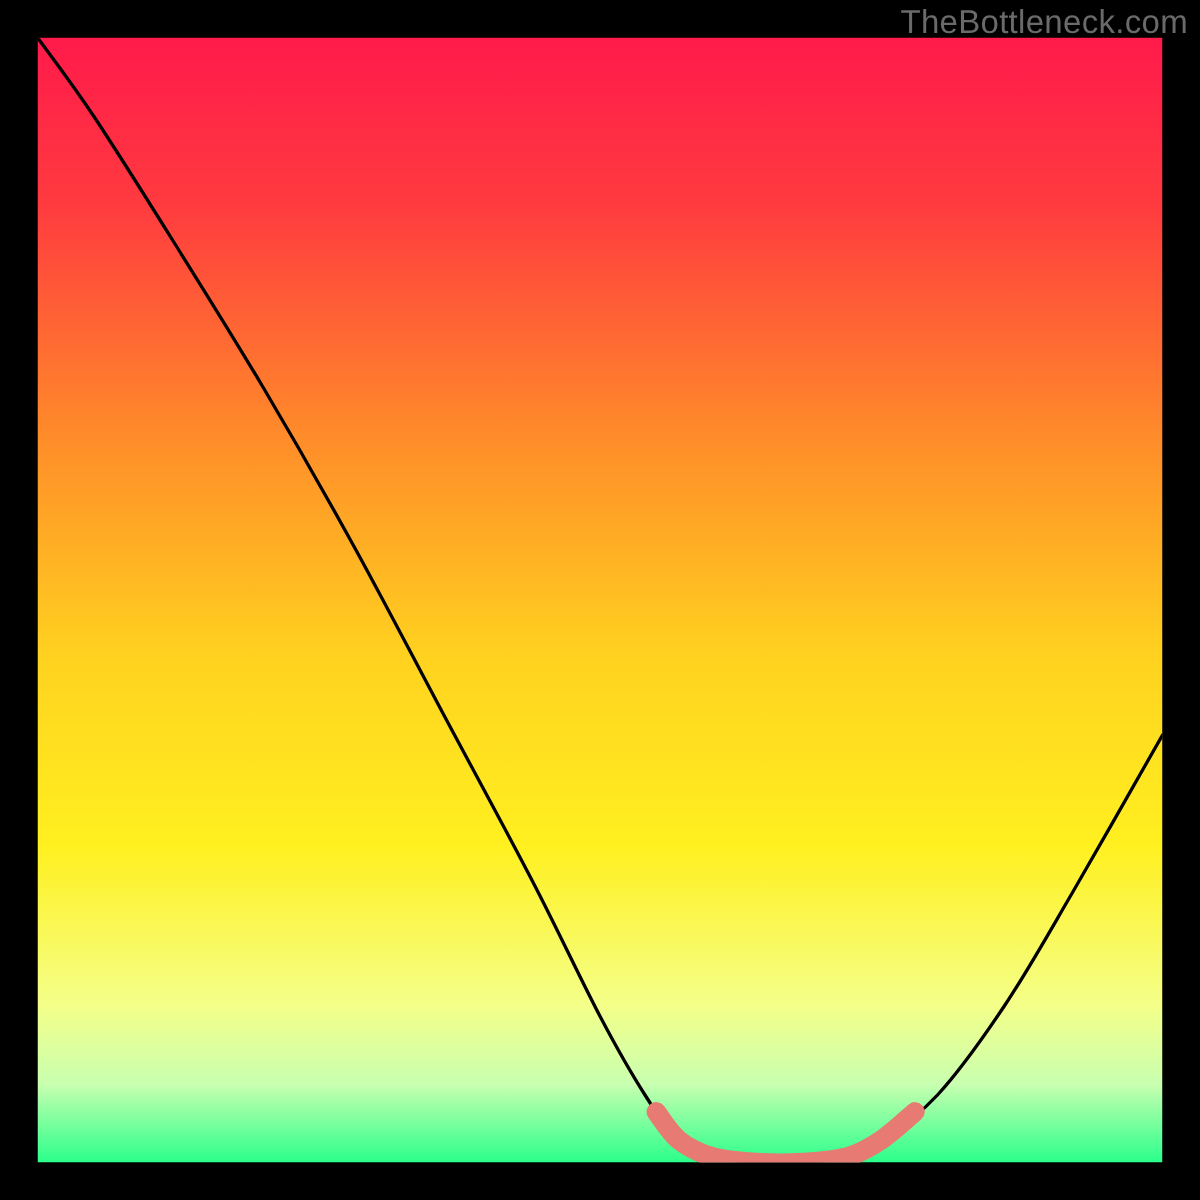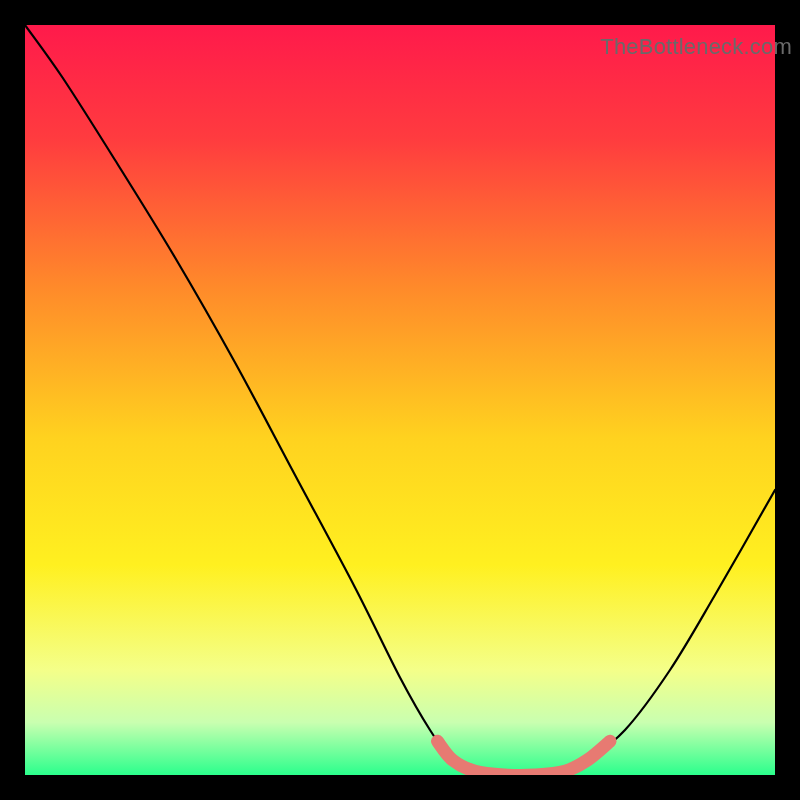--- a/index.html
+++ b/index.html
@@ -27,21 +27,20 @@
     height: 750px;
   }
   .watermark {
     position: absolute;
     top: 2px;
     right: 8px;
     color: #6a6a6a;
     font-size: 22px;
     font-weight: 500;
     letter-spacing: 0.2px;
-    margin-top: 32px;
   }
 </style>
 </head>
 <body>
 
 <div class="frame">
   <svg class="plot" viewBox="0 0 750 750">
     <defs>
       <linearGradient id="bg-grad" x1="0" y1="0" x2="0" y2="1">
           <stop offset="0%" stop-color="#ff1a4b"></stop>

